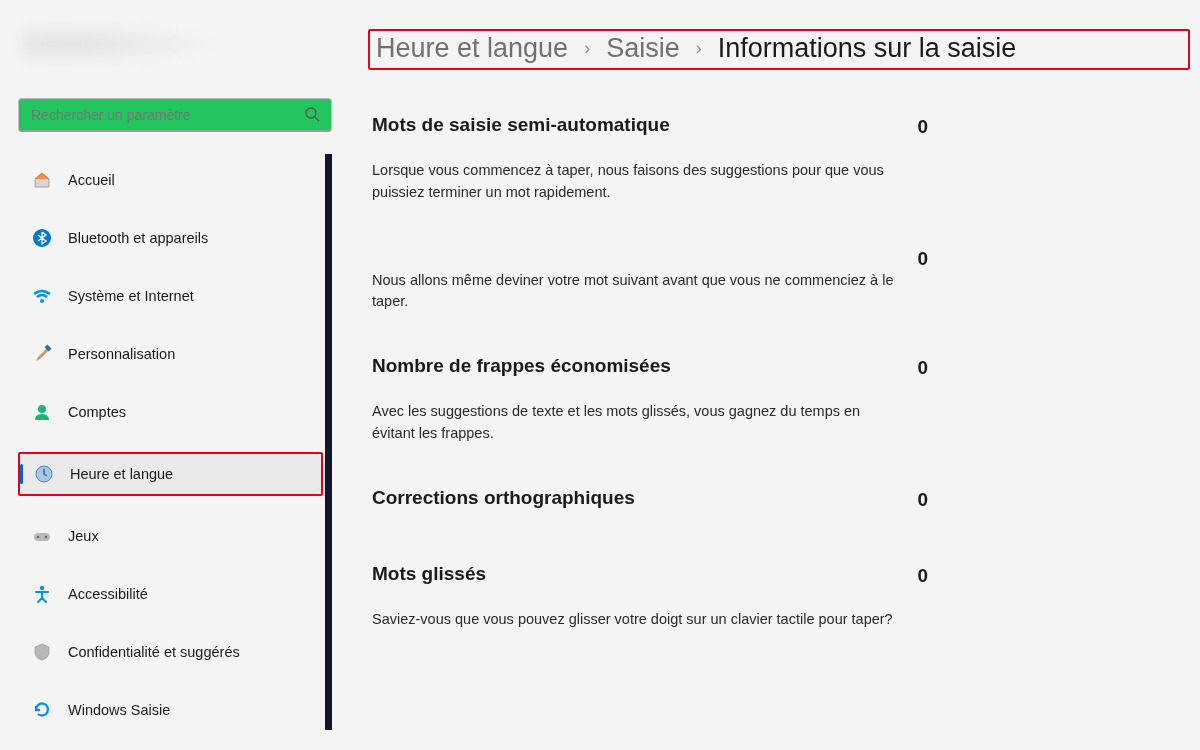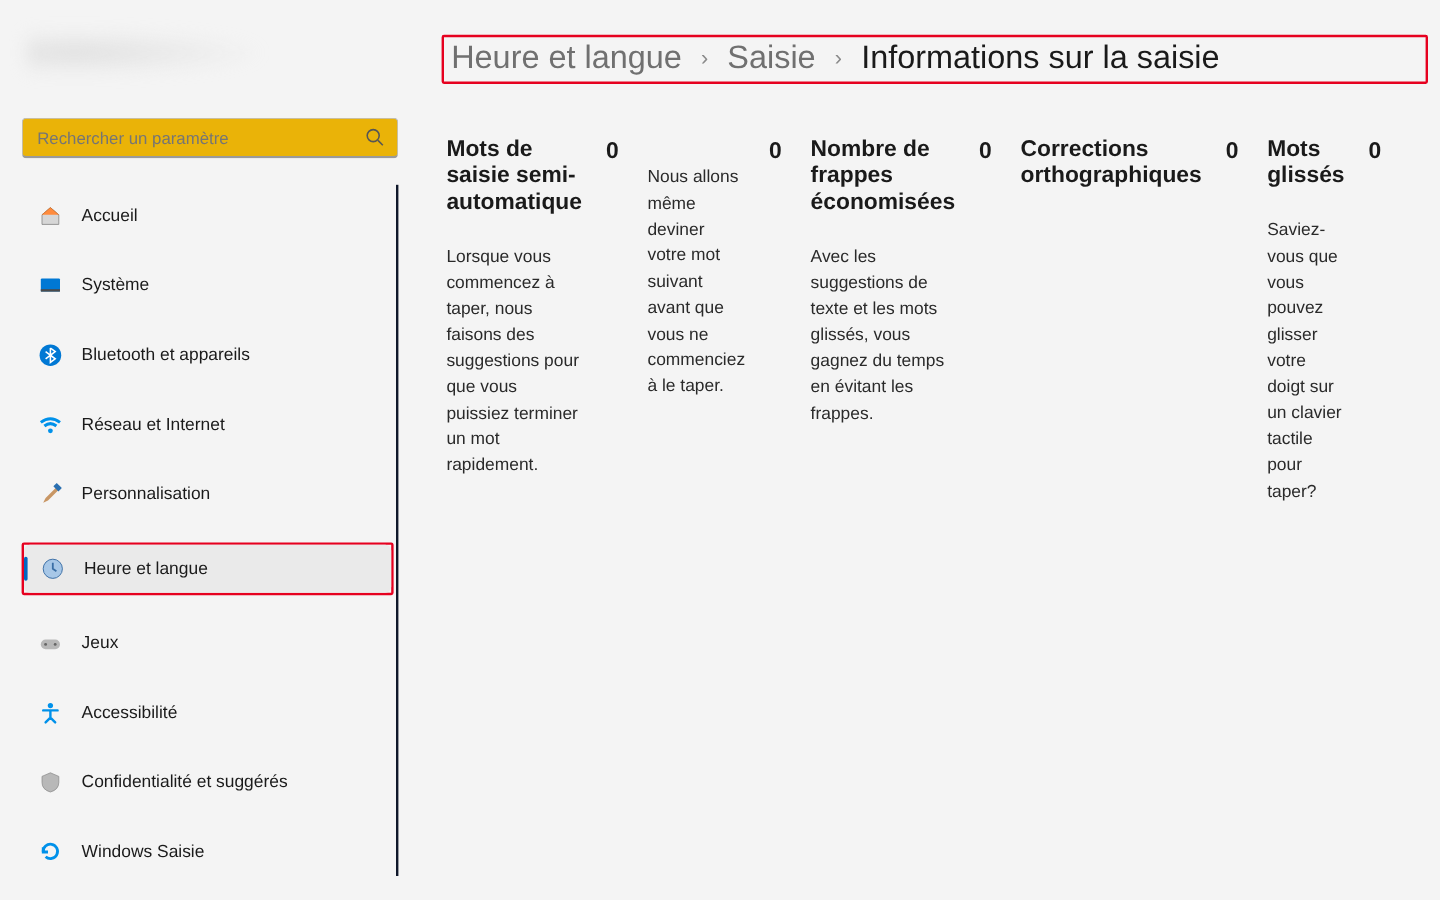--- a/index.html
+++ b/index.html
@@ -27,39 +27,39 @@
     .search-wrap {
       position: relative;
       margin-bottom: 22px;
     }
     .search-input {
       width: 100%;
       height: 34px;
       padding: 0 40px 0 12px;
       font-size: 14px;
       color: #555;
-      background: #eab308;
+      background: #22c55e;
       border: 1px solid #bdbdbd;
       border-bottom: 2px solid #9a9a9a;
       border-radius: 4px;
       outline: none;
     }
     .search-icon {
       position: absolute;
       right: 12px;
       top: 8px;
       width: 16px;
       height: 16px;
       color: #555;
     }
     .nav {
       display: flex;
       flex-direction: column;
       gap: 18px;
-      border-right: 2px solid #0f172a;
+      border-right: 7px solid #0f172a;
       padding-right: 2px;
       padding-top: 6px;
     }
     .nav-item {
       display: flex;
       align-items: center;
       gap: 16px;
       height: 40px;
       padding: 0 10px 0 14px;
       border-radius: 5px;
@@ -117,22 +117,22 @@
     }
     .breadcrumb .current {
       color: #1a1a1a;
       font-weight: 400;
     }
     .breadcrumb-link {
       cursor: pointer;
     }
     .stats {
       display: flex;
-      flex-direction: row;
-      gap: 24px;
+      flex-direction: column;
+      gap: 42px;
       padding-left: 4px;
       max-width: 560px;
     }
     .stat-row {
       display: flex;
       justify-content: space-between;
       align-items: flex-start;
       gap: 20px;
     }
     .stat-text {
@@ -178,62 +178,62 @@
     <div class="nav-item">
       <span class="nav-icon">
         <svg viewBox="0 0 20 20">
             <path d="M3 9 L10 3 L17 9 V17 H3 Z" fill="#d6d6d6" stroke="#888" stroke-width="0.7"></path>
             <path d="M3 9 L10 3 L17 9" fill="#ff8b3d" stroke="#cc6a1e" stroke-width="0.5"></path>
           </svg>
       </span>
       <span>Accueil</span>
     </div>
 
-    <div class="nav-item">
-      <span class="nav-icon">
-        <svg viewBox="0 0 20 20">
-            <rect x="2" y="4" width="16" height="11" rx="1" fill="#0078d4"></rect>
-            <rect x="2" y="13" width="16" height="2" fill="#4a4a4a"></rect>
-          </svg>
-      </span>
-      <span>Système</span>
-    </div>
 
     <div class="nav-item">
       <span class="nav-icon">
         <svg viewBox="0 0 20 20">
             <circle cx="10" cy="10" r="9" fill="#0078d4"></circle>
             <path d="M10 4 L14 7 L10 10 L14 13 L10 16 V4 M6 7 L14 13 M6 13 L14 7" stroke="white" stroke-width="1.3" fill="none"></path>
           </svg>
       </span>
       <span>Bluetooth et appareils</span>
     </div>
 
     <div class="nav-item">
       <span class="nav-icon">
         <svg viewBox="0 0 20 20">
             <path d="M2 8 Q10 2 18 8" stroke="#0091ea" stroke-width="2.5" fill="none"></path>
             <path d="M5 11 Q10 7 15 11" stroke="#0091ea" stroke-width="2.5" fill="none"></path>
             <circle cx="10" cy="15" r="2" fill="#0091ea"></circle>
           </svg>
       </span>
-      <span>Réseau et Internet</span>
+      <span>Système et Internet</span>
     </div>
 
     <div class="nav-item">
       <span class="nav-icon">
         <svg viewBox="0 0 20 20">
             <path d="M16 3 L6 13 L4 17 L8 15 L18 5 Z" fill="#c89664"></path>
             <rect x="13" y="2" width="6" height="4" transform="rotate(45 16 4)" fill="#2a6fb0"></rect>
           </svg>
       </span>
       <span>Personnalisation</span>
     </div>
 
 
+    <div class="nav-item">
+      <span class="nav-icon">
+        <svg viewBox="0 0 20 20">
+            <circle cx="10" cy="7" r="4" fill="#1cb574"></circle>
+            <path d="M3 18 Q3 12 10 12 Q17 12 17 18 Z" fill="#1cb574"></path>
+          </svg>
+      </span>
+      <span>Comptes</span>
+    </div>
 
     <div class="highlight-red">
       <div class="nav-item active">
         <span class="nav-icon">
           <svg viewBox="0 0 20 20">
               <circle cx="10" cy="10" r="8" fill="#a7c7e7" stroke="#3a6ea5" stroke-width="0.8"></circle>
               <path d="M10 5 V10 L13 12" stroke="#3a6ea5" stroke-width="1.5" fill="none"></path>
             </svg>
         </span>
         <span>Heure et langue</span>

